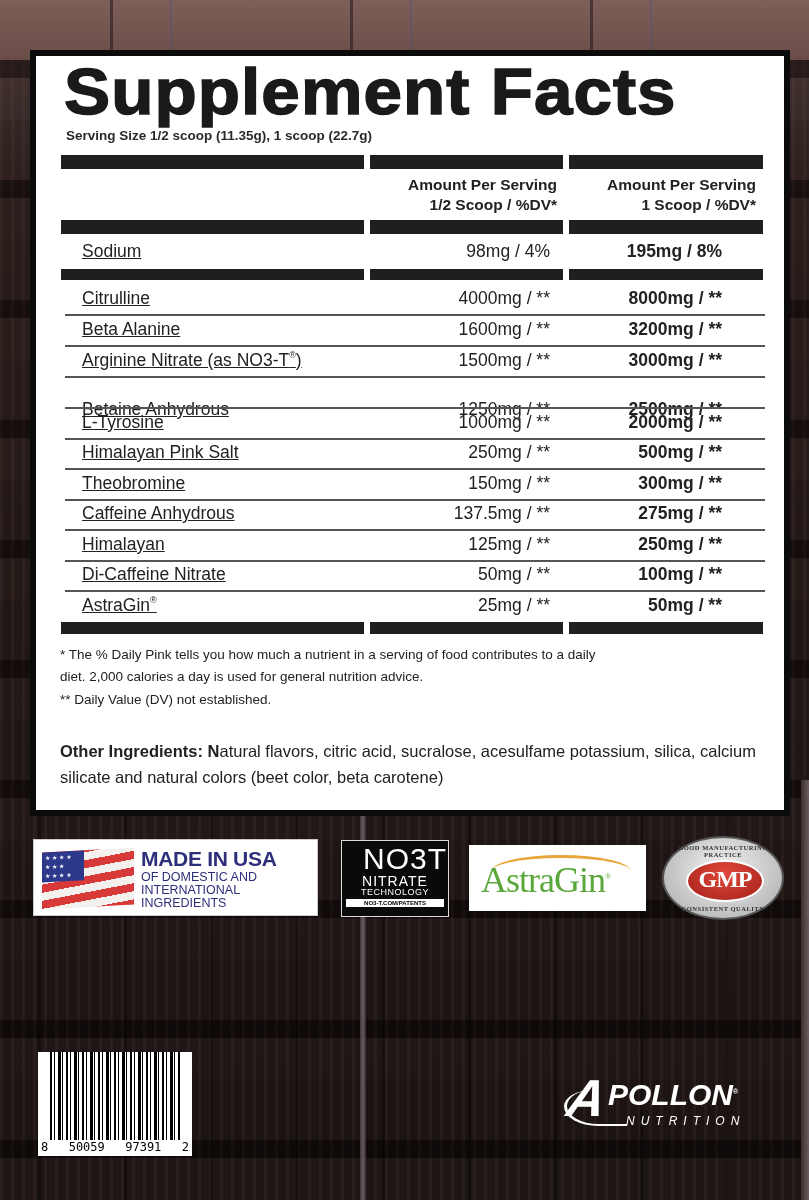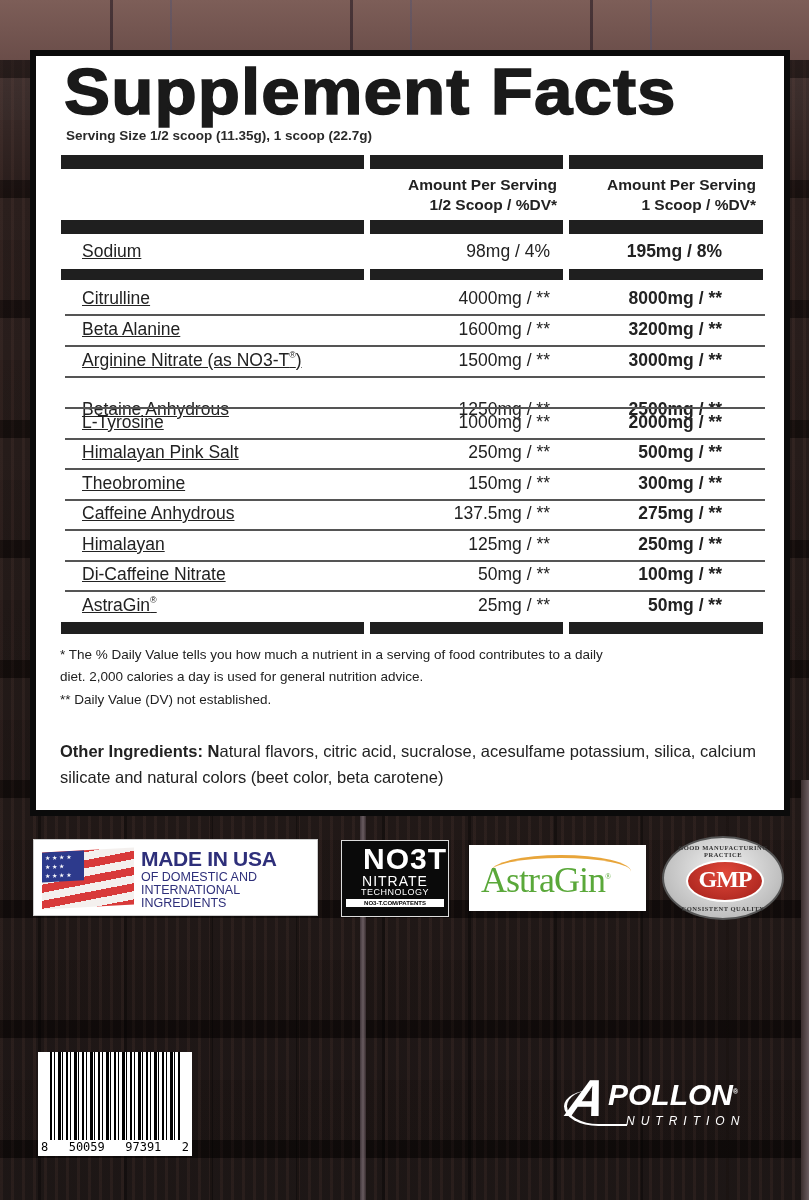--- a/index.html
+++ b/index.html
@@ -73,21 +73,21 @@
     border:1px solid #ccc; box-sizing:border-box;
   }
   .flag { position:absolute; left:8px; top:10px; width:92px; height:57px; overflow:hidden;
     background: repeating-linear-gradient(172deg, #d83a3a 0 8px, #f4f0ee 8px 16px); transform:skewY(-3deg); }
   .flag .canton { position:absolute; left:0; top:0; width:42px; height:30px; background:#2d3a8c; }
   .flag .canton::after { content:"★ ★ ★ ★\A★ ★ ★\A★ ★ ★ ★"; white-space:pre; color:#fff; font-size:6px; line-height:9px; position:absolute; left:3px; top:2px; }
   .usa-title { position:absolute; left:107px; top:7px; font-weight:900; font-size:21px; color:#2e2f7a; letter-spacing:-0.3px; }
   .usa-sub { position:absolute; left:107px; top:31px; font-size:12.5px; color:#2e2f7a; line-height:13px; width:175px; }
 
   .no3t { position:absolute; left:341px; top:840px; width:108px; height:77px; background:#0a0a0a; border:1px solid #ddd; box-sizing:border-box; color:#fff; text-align:center; }
-  .no3t .big { font-weight:700; font-size:30px; line-height:32px; margin-top:2px; letter-spacing:1px;padding-left:20px; }
+  .no3t .big { font-weight:400; font-size:30px; line-height:32px; margin-top:2px; letter-spacing:1px;padding-left:20px; }
   .no3t .mid { font-size:14px; line-height:12px; letter-spacing:1px; }
   .no3t .small { font-size:9px; line-height:10px; letter-spacing:0.5px; }
   .no3t .url { font-size:6px; background:#fff; color:#000; margin:2px 4px 0; font-weight:bold; line-height:8px; }
 
   .astragin { position:absolute; left:469px; top:845px; width:177px; height:66px; background:#fff; }
   .astragin .logo { position:absolute; left:12px; top:14px; font-family:"Liberation Serif", serif; font-size:36px; color:#5aa83a; letter-spacing:-1px; }
   .astragin .swoosh { position:absolute; left:22px; top:10px; width:140px; height:30px; border-top:3px solid #e8a53a; border-radius:100% 100% 0 0; }
 
   .gmp { position:absolute; left:662px; top:836px; width:122px; height:84px; border-radius:50%;
     background: radial-gradient(ellipse at 50% 40%, #f4f4f4, #bfbfbf 70%, #8d8d8d); border:2px solid #555; box-sizing:border-box;font-family:Liberation Serif, serif; }
@@ -221,21 +221,21 @@
     <div class="row" style="top:535px">
       <span class="name"><span>AstraGin</span><sup>®</sup></span>
       <span class="v1">25mg / **</span>
       <span class="v2">50mg / **</span>
     </div>
 
     <div class="bar col1" style="top:566px;height:12px"></div>
     <div class="bar col2" style="top:566px;height:12px"></div>
     <div class="bar col3" style="top:566px;height:12px"></div>
 
-    <div class="foot" style="top:587px">* The % Daily Value tells you how much a nutrient in a serving of food contributes to a daily</div>
+    <div class="foot" style="top:587px">* The % Daily Pink tells you how much a nutrient in a serving of food contributes to a daily</div>
     <div class="foot" style="top:609px">diet.  2,000 calories a day is used for general nutrition advice.</div>
     <div class="foot" style="top:632px">** Daily Value (DV) not established.</div>
 
     <div class="other" style="top:682px;left:24px"><b>Other Ingredients: N</b><span>atural flavors, citric acid, sucralose, acesulfame potassium, silica, calcium silicate and natural colors (beet color, beta carotene)</span></div>
   </div>
 </div>
 
 <div class="usa">
   <div class="flag">
       <div class="canton"></div>

